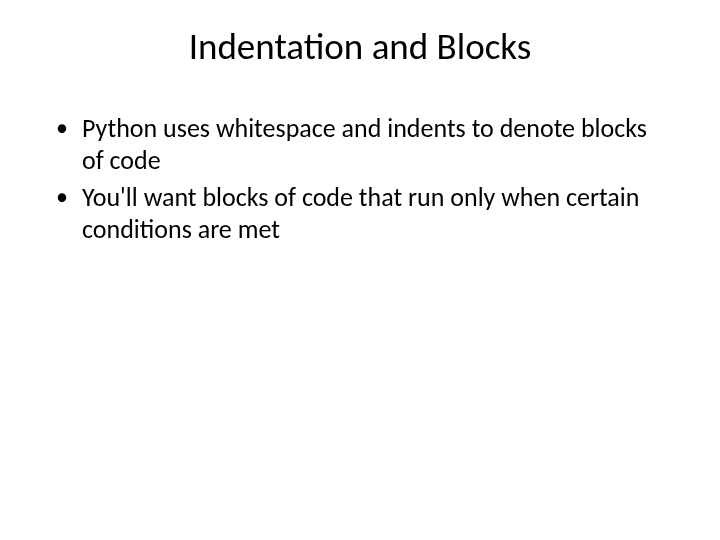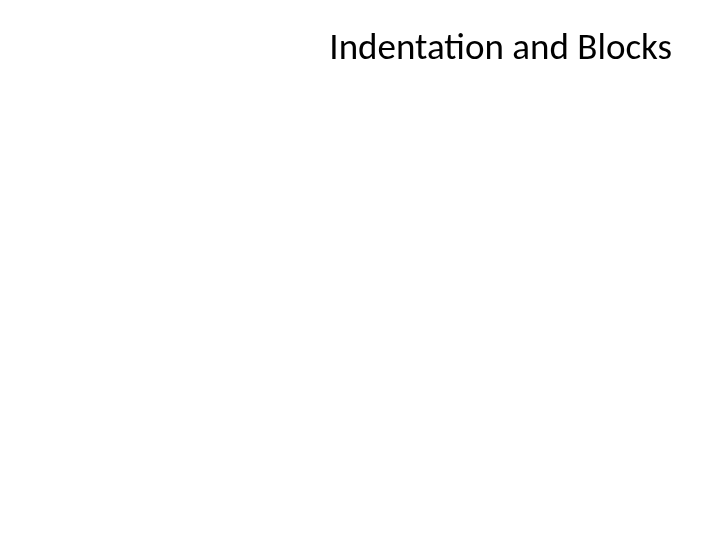--- a/index.html
+++ b/index.html
@@ -15,21 +15,21 @@
   .slide {
     width: 720px;
     height: 540px;
     box-sizing: border-box;
     padding: 24px 48px 24px 48px;
     position: relative;
   }
   .title {
     font-size: 37px;
     font-weight: 400;
-    text-align: right;
+    text-align: center;
     margin: 0 0 44px 0;
     letter-spacing: 0px;
   }
   ul.bullets {
     list-style: none;
     padding: 0;
     margin: 0 0 0 8px;
   }
   ul.bullets li {
     font-size: 26px;
@@ -46,14 +46,16 @@
     top: 0;
     font-size: 24px;
   }
 </style>
 </head>
 <body>
 
 <div class="slide">
   <h1 class="title">Indentation and Blocks</h1>
   <ul class="bullets">
+    <li>Python uses whitespace and indents to denote blocks of code</li>
+    <li>You'll want blocks of code that run only when certain conditions are met</li>
   </ul>
 </div>
 
 </body></html>

